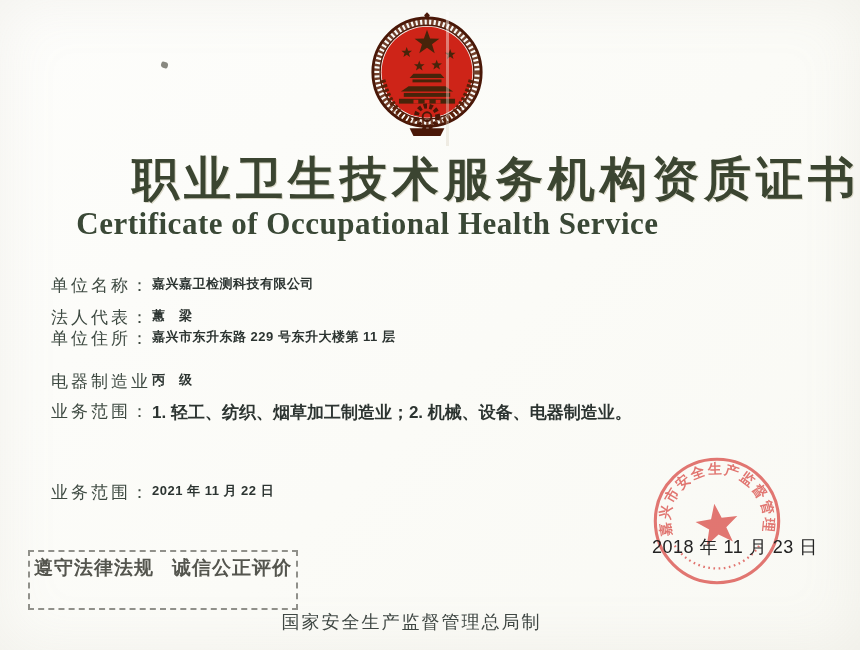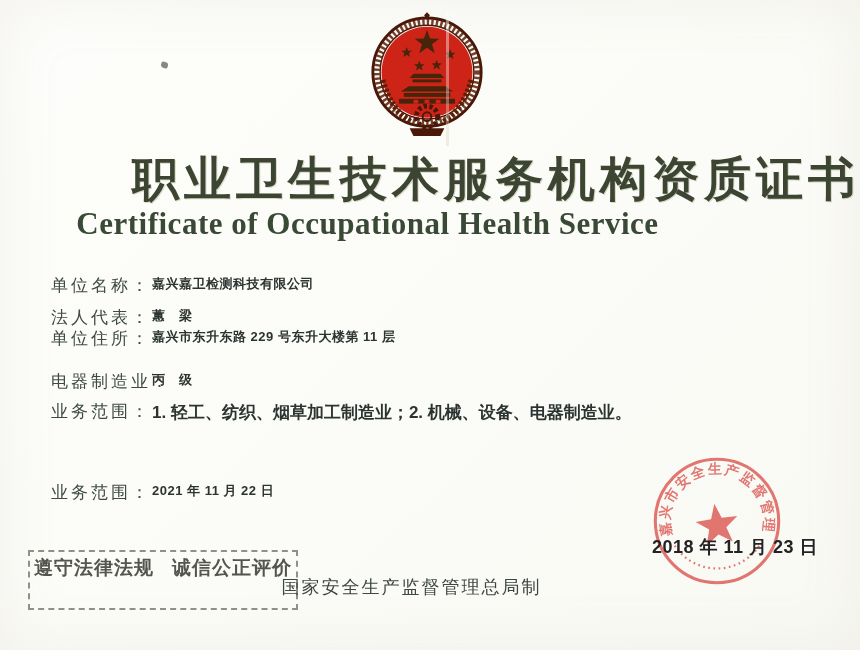--- a/index.html
+++ b/index.html
@@ -31,23 +31,23 @@
   .fvalue{position:absolute;left:114px;top:1px;font-size:13px;font-weight:700;
     color:#2c3431;letter-spacing:.5px;}
   .fvalue.small{font-size:17px;letter-spacing:0;}
   
   .motto{position:absolute;left:28px;top:550px;width:266px;height:50px;
     border:2px dashed #90908a;padding:3px 0;display:flex;flex-direction:row;justify-content:space-around;}
   .motto-row{display:flex;justify-content:center;gap:18px;}
   .motto-row span{font-family:"Liberation Serif",serif;font-size:19px;font-weight:700;
     color:#54554e;letter-spacing:1px;}
   
-  .issuer{position:absolute;left:0;top:575px;width:823px;text-align:center;
+  .issuer{position:absolute;left:0;top:610px;width:823px;text-align:center;
     font-size:18px;color:#3f4743;letter-spacing:2px;white-space:nowrap;}
-  .issue-date{position:absolute;left:652px;top:535px;font-size:18px;font-weight:700;
+  .issue-date{position:absolute;left:652px;top:535px;font-size:18px;font-weight:400;
     color:#232323;letter-spacing:.5px;white-space:nowrap;z-index:3;}
   
   .seal{position:absolute;left:644px;top:448px;width:146px;height:146px;opacity:.85;z-index:2;}
 </style>
 </head>
 <body>
 
 <div class="page">
 
   <svg class="emblem" viewBox="0 0 120 136" aria-hidden="true">

